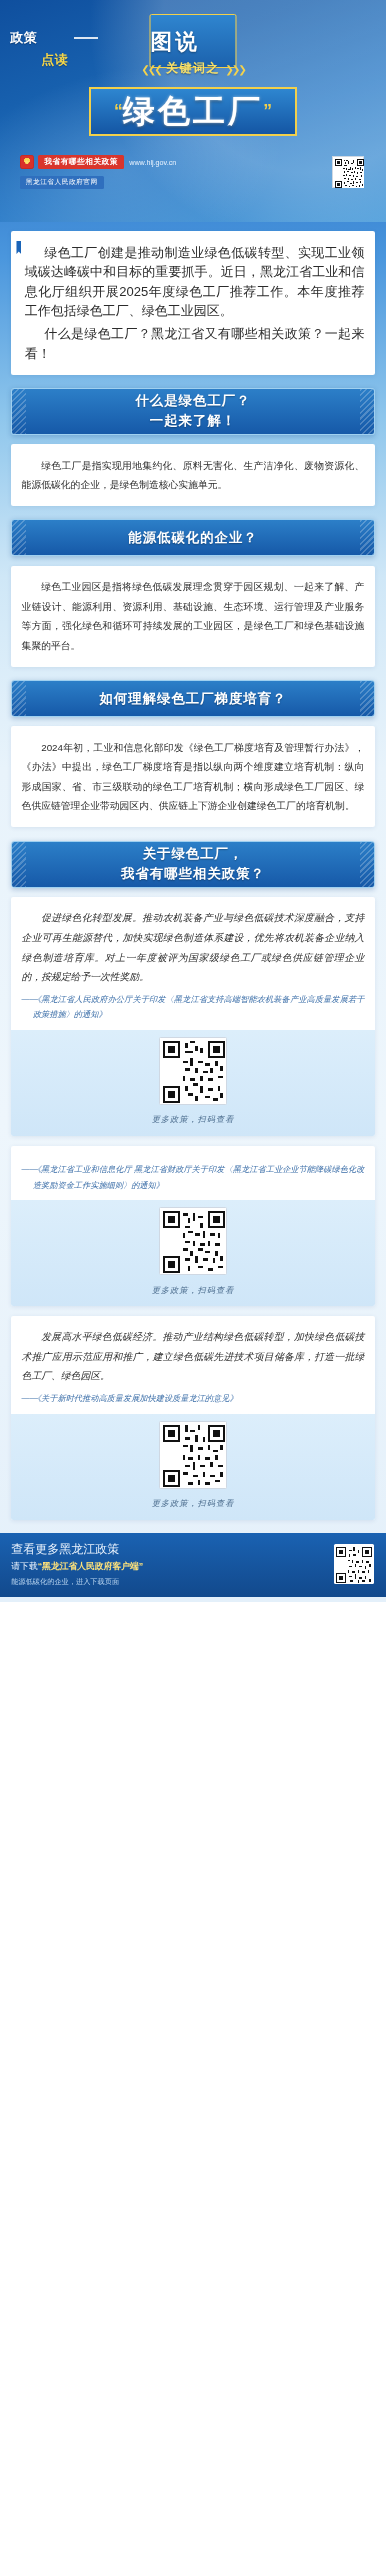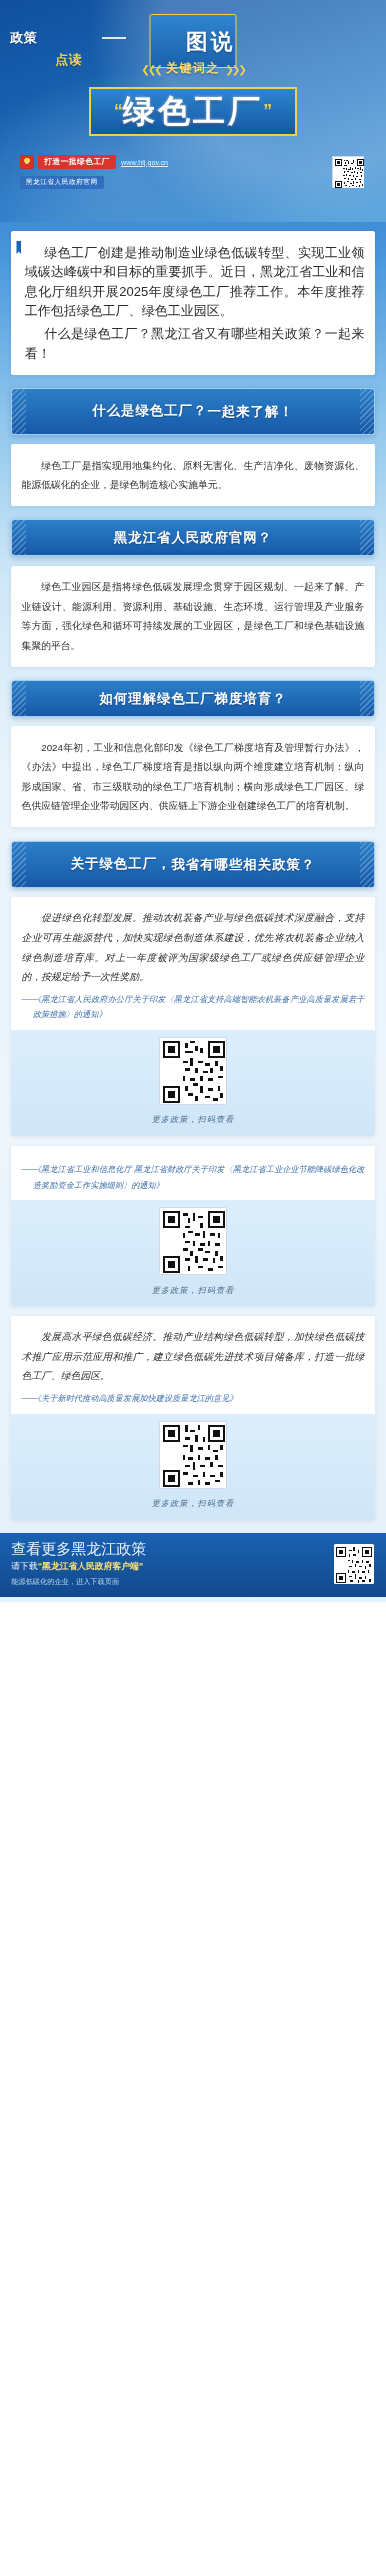--- a/index.html
+++ b/index.html
@@ -29,21 +29,21 @@
     content: "";
     position: absolute;
     left: -62px; top: 62px;
     width: 361px; height: 216px;
     background: radial-gradient(ellipse at center, rgba(255,255,255,0.16) 0%, rgba(255,255,255,0) 65%);
     transform: rotate(-12deg);
   }
   .hdr-tag {
     position: absolute;
     left: 10.3px; top: 7.2px;
-    display: flex; align-items: center; gap: 18px;
+    display: flex; align-items: center; gap: 4px;
   }
   .hdr-tag .zc {
     font-size: 13px; font-weight: bold; color: #ffffff; letter-spacing: 0.5px;
     text-shadow: 0 0.5px 1px rgba(0,0,0,0.3);
   }
   .hdr-tag .dd {
     font-size: 13px; font-weight: bold; color: #f4d64a; letter-spacing: 0.5px;
     text-shadow: 0 0.5px 1px rgba(0,0,0,0.3);
     margin-top: 44px;
   }
@@ -52,21 +52,21 @@
   }
 
   .tushuo-box {
     position: absolute;
     left: 50%; top: 14.4px;
     transform: translateX(-50%);
     width: 87px; height: 54px;
     border: 1.5px solid #f2d04b;
     border-radius: 2.1px;
     background: linear-gradient(180deg,#2f85cf,#1c62ad);
-    display: flex; align-items: center; justify-content: flex-end; padding-left: 8px;
+    display: flex; align-items: center; justify-content: flex-start;
   }
   .tushuo-box span {
     font-size: 21.6px; font-weight: bold; color: #ffffff; letter-spacing: 3.1px;
     text-shadow: 0 1px 2.1px rgba(0,0,0,0.35);
   }
   .kw-line {
     position: absolute;
     left: 50%; top: 60px; transform: translateX(-50%);
     display: flex; align-items: center; gap: 5.2px;
   }
@@ -106,21 +106,21 @@
   }
   .emblem:after {
     content:"★"; position:absolute; left:50%; top:50%; transform: translate(-50%,-52%);
     font-size: 6.7px; color:#ffe070;
   }
   .org-pill .name {
     background: #d9352c; color: #fff; font-size: 7.7px; font-weight: bold;
     padding: 2.1px 6.2px; border-radius: 1.5px; letter-spacing: 0.5px;
   }
   .org-pill .url {
-    font-size: 7.2px; color: #eaf4ff; margin-left: 1px; text-decoration: underline;
+    font-size: 7.2px; color: #eaf4ff; margin-left: 1px;
   }
   .org-pill.small .name { background: #2f6fbe; font-weight: normal; font-size: 6.7px; }
 
   .hdr-qr {
     position: absolute; right: 21.6px; top: 156px;
     width: 32px; height: 32px; background: #fff; padding: 1.5px;
     border: 0.5px solid #cfd8e3;
   }
   .qr-svg { display:block; }
 
@@ -148,21 +148,21 @@
   .intro-card .indent { text-indent: 19.6px; display:block; }
 
   .q-banner {
     position: relative;
     margin: 13.4px 0 0 0;
     height: 47px;
     background: linear-gradient(180deg,#2c7fc8 0%, #1659a8 100%);
     border: 1.5px solid #9fd0f0;
     border-radius: 3.1px;
     display: flex; align-items: center; justify-content: center;
-    flex-direction: row;
+    flex-direction: column;
     box-shadow: 0 1.5px 5.2px rgba(20,70,140,.25);
     overflow: hidden;
   }
   .q-banner.one-line { height: 37px; }
   .q-banner:before, .q-banner:after {
     content: ""; position: absolute; top: 0; bottom: 0; width: 13.4px;
     background: repeating-linear-gradient(135deg, rgba(255,255,255,.22) 0 1.5px, rgba(255,255,255,0) 1.5px 4.1px);
   }
   .q-banner:before { left: 0; }
   .q-banner:after { right: 0; }
@@ -222,21 +222,21 @@
 
   
   .footer {
     margin-top: 13.4px;
     background: linear-gradient(180deg,#1a62b2 0%, #12498c 100%);
     padding: 8.2px 11.3px 9.3px 11.3px;
     color: #eaf3fd;
     position: relative;
     min-height: 62px;
   }
-  .footer .f1 { font-size: 15px; line-height: 16.5px; }
+  .footer .f1 { font-size: 12px; line-height: 16.5px; }
   .footer .f2 { font-size: 8.8px; line-height: 16.5px; }
   .footer .f2 b { color: #ffe37a; }
   .footer .f3 { font-size: 7.2px; color: #bcd8f2; margin-top: 3.1px; }
   .footer-qr {
     position: absolute; right: 12.4px; top: 11.3px;
     width: 40px; height: 40px; background:#fff; padding: 2.1px; border-radius: 1.5px;
   }
 </style>
 </head>
 <body>
@@ -262,21 +262,21 @@
 
     <div class="main-title">
       <span class="quote">“</span>
       <span class="mt">绿色工厂</span>
       <span class="quote">”</span>
     </div>
 
     <div class="org-block">
       <div class="org-pill">
         <span class="emblem"></span>
-        <span class="name">打造一批绿色工厂</span>
+        <span class="name">我省有哪些相关政策</span>
         <span class="url">www.hlj.gov.cn</span>
       </div>
       <div class="org-pill small">
         <span class="name">黑龙江省人民政府官网</span>
       </div>
     </div>
 
     <div class="hdr-qr">
       <svg class="qr-svg" width="29" height="29" viewBox="0 0 29 29" shape-rendering="crispEdges">
         <rect width="29" height="29" fill="#fff"></rect>
@@ -360,21 +360,21 @@
 
     <div class="q-banner">
       <span class="l1">什么是绿色工厂？</span>
       <span class="l2">一起来了解！</span>
     </div>
     <div class="text-card">
       <p>绿色工厂是指实现用地集约化、原料无害化、生产洁净化、废物资源化、能源低碳化的企业，是绿色制造核心实施单元。</p>
     </div>
 
     <div class="q-banner one-line">
-      <span class="l1">黑龙江省人民政府官网？</span>
+      <span class="l1">能源低碳化的企业？</span>
     </div>
     <div class="text-card">
       <p>绿色工业园区是指将绿色低碳发展理念贯穿于园区规划、一起来了解、产业链设计、能源利用、资源利用、基础设施、生态环境、运行管理及产业服务等方面，强化绿色和循环可持续发展的工业园区，是绿色工厂和绿色基础设施集聚的平台。</p>
     </div>
 
     <div class="q-banner one-line">
       <span class="l1">如何理解绿色工厂梯度培育？</span>
     </div>
     <div class="text-card">
       <p>2024年初，工业和信息化部印发《绿色工厂梯度培育及管理暂行办法》，《办法》中提出，绿色工厂梯度培育是指以纵向两个维度建立培育机制：纵向形成国家、省、市三级联动的绿色工厂培育机制；横向形成绿色工厂园区、绿色供应链管理企业带动园区内、供应链上下游企业创建绿色工厂的培育机制。</p>

